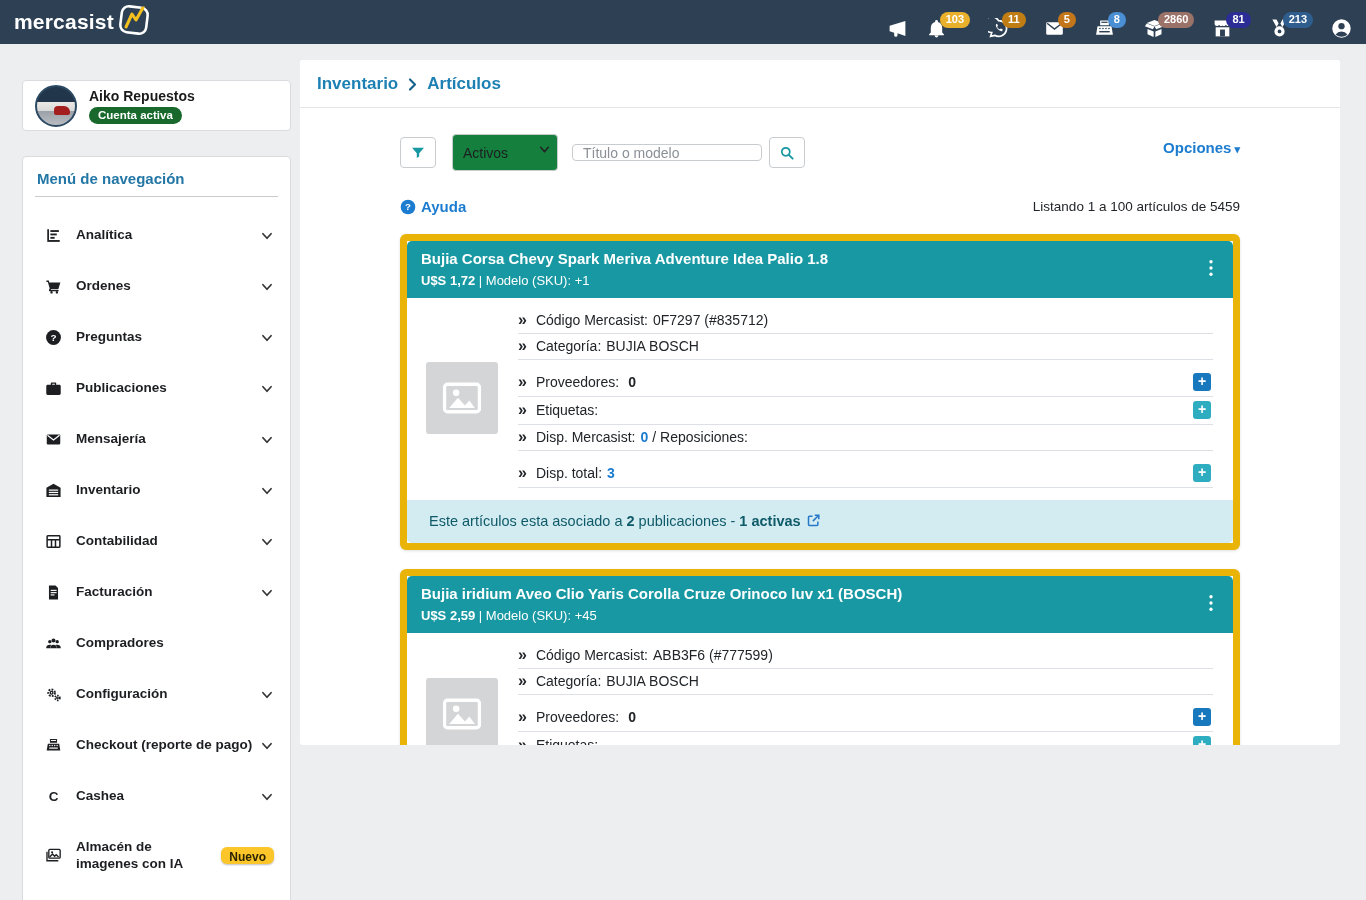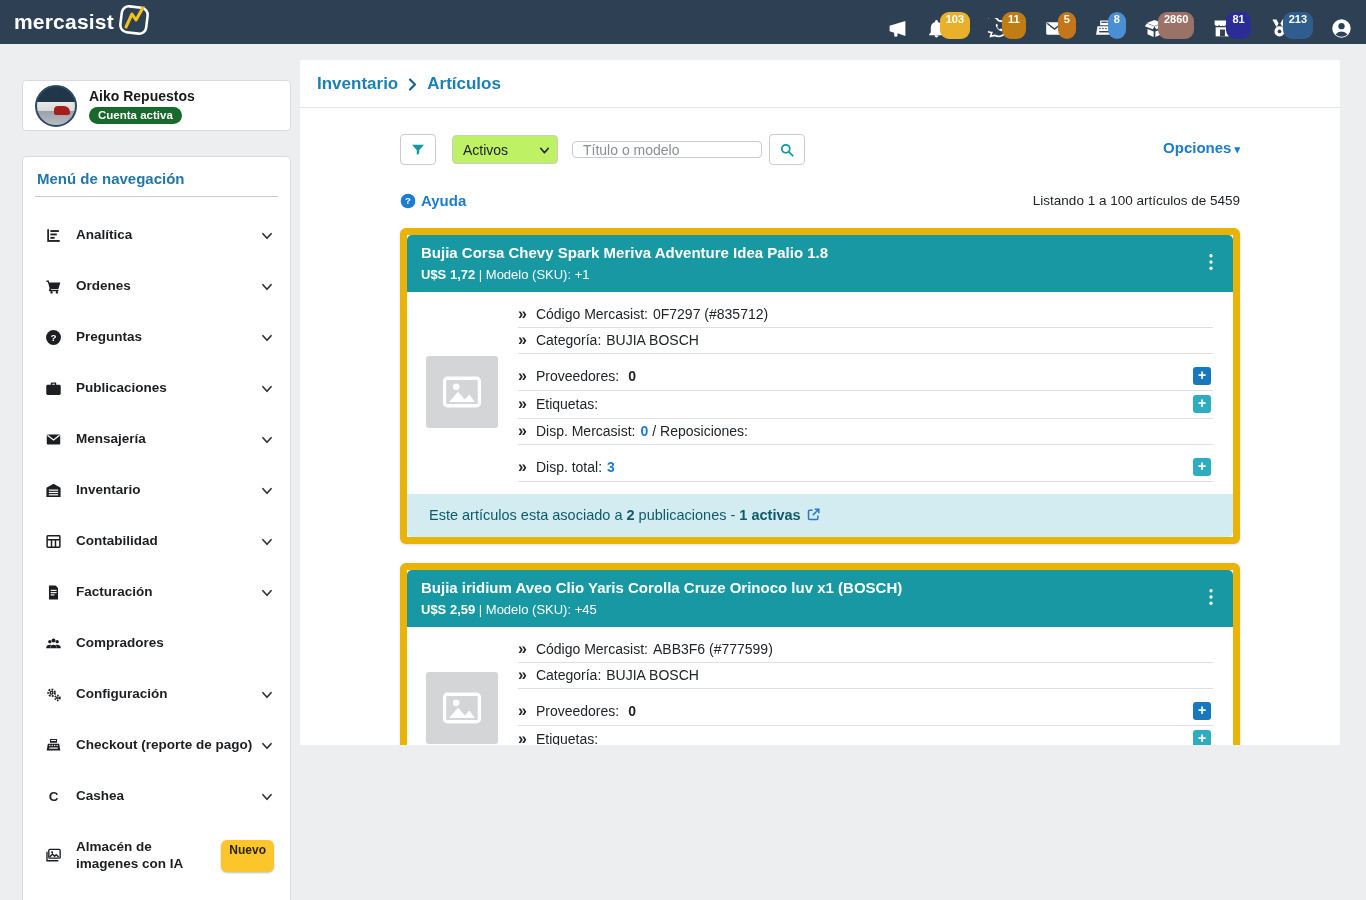--- a/index.html
+++ b/index.html
@@ -21,21 +21,21 @@
   }
   .brand { display: flex; align-items: center; gap: 2px; cursor: pointer; }
   .brand-text { color: #fff; font-size: 21px; font-weight: 700; letter-spacing: .2px; }
   .brand-mark { width: 36px; height: 36px; display: inline-block; margin-top: -4px; }
   .nav-icons { display: flex; align-items: flex-start; gap: 6px; padding-top: 8px; }
   .nav-item { display: flex; align-items: flex-start; margin-left: 12px; cursor: pointer; }
   .nav-item .icon { width: 21px; height: 21px; color: #fff; display: inline-block; margin-top: 4px; }
   .nav-item .icon svg { width: 100%; height: 100%; display: block; }
   .nav-badge {
     display: inline-block; color: #fff; font-size: 11px; font-weight: 700;
-    border-radius: 9px; padding: 1px 6px 13px; margin-left: -7px; margin-top: -2px;
+    border-radius: 9px; padding: 1px 6px 2px; margin-left: -7px; margin-top: -2px;
     line-height: 13px; min-width: 16px; text-align: center;
   }
 
   
   .sidebar { position: absolute; left: 22px; top: 80px; width: 269px; }
   .profile-card {
     background: #fff; border: 1px solid #d9dbde; border-radius: 4px;
     padding: 7px 12px; display: flex; align-items: center; gap: 12px; height: 51px;
   }
   .avatar {
@@ -66,21 +66,21 @@
   .menu-item .icon { width: 17px; height: 17px; color: #1c1e21; flex: 0 0 auto; }
   .menu-item .icon svg { width: 100%; height: 100%; display: block; }
   .menu-label { font-size: 13.5px; font-weight: 700; color: #1c1e21; margin-left: 14px; flex: 1 1 auto; line-height: 1.25; }
   .menu-item .chev { width: 14px; height: 14px; color: #333; flex: 0 0 auto; margin-left: 6px; }
   .menu-item .chev svg { width: 100%; height: 100%; display: block; }
   .new-badge {
     background: #fdc puesto; 
   }
   .new-badge {
     background: #fcc62a; color: #2b2300; font-size: 12px; font-weight: 700;
-    border-radius: 6px; padding: 3px 8px 15px; margin-left: 8px; flex: 0 0 auto;
+    border-radius: 6px; padding: 3px 8px 0; margin-left: 8px; flex: 0 0 auto;
     box-shadow: 0 1px 2px rgba(0,0,0,.25);
   }
 
   
   .content-panel {
     position: absolute; left: 300px; top: 60px; width: 1040px; height: 685px;
     background: #fff; border-radius: 2px; overflow: hidden; padding: 14px 16px 0;
   }
   .breadcrumb { display: flex; align-items: center; gap: 7px; font-size: 17px; font-weight: 700; padding-left: 1px; }
   .crumb { color: #1d80b4; cursor: pointer; }
@@ -91,22 +91,22 @@
   .inner { width: 840px; margin: 0 auto; }
   .filter-row { display: flex; align-items: center; margin-top: 26px; position: relative; }
   .btn-box {
     width: 36px; height: 31px; background: #fff; border: 1px solid #c9cccf; border-radius: 4px;
     display: flex; align-items: center; justify-content: center; cursor: pointer; color: #1798a2;
   }
   .btn-box svg { width: 16px; height: 16px; display: block; }
   .sel-wrap { position: relative; margin-left: 16px; }
   select.status-select {
     -webkit-appearance: none; appearance: none;
-    width: 106px; height: 29px; border: 1px solid #c9cccf; border-radius: 4px;
-    background: #bef264; font-family: "Liberation Sans", sans-serif; font-size: 14px; color: #1c1e21;
+    width: 106px; height: 37px; border: 1px solid #c9cccf; border-radius: 4px;
+    background: #15803d; font-family: "Liberation Sans", sans-serif; font-size: 14px; color: #1c1e21;
     padding: 0 24px 0 10px; cursor: pointer;
   }
   .sel-chev { position: absolute; right: 7px; top: 9px; width: 13px; height: 13px; color: #222; pointer-events: none; }
   .sel-chev svg { width: 100%; height: 100%; display: block; }
   input.search-input {
     margin-left: 14px; width: 190px; height: 17px; border: 1px solid #c9cccf; border-radius: 4px;
     font-family: "Liberation Sans", sans-serif; font-size: 14px; padding: 0 10px; color: #1c1e21;
   }
   input.search-input::placeholder { color: #8a9096; }
   .search-btn { margin-left: 7px; }

